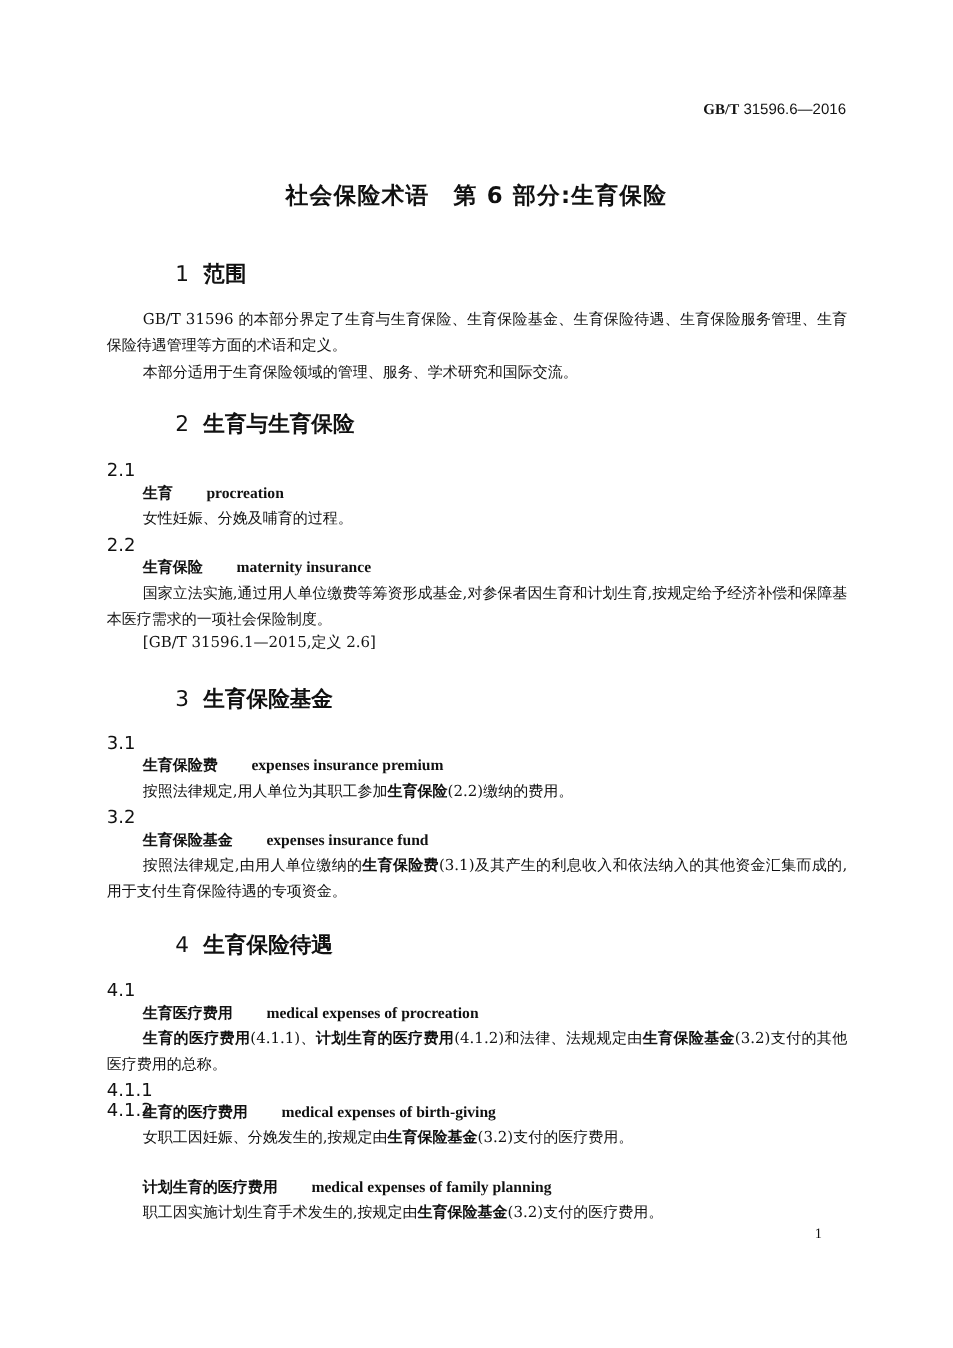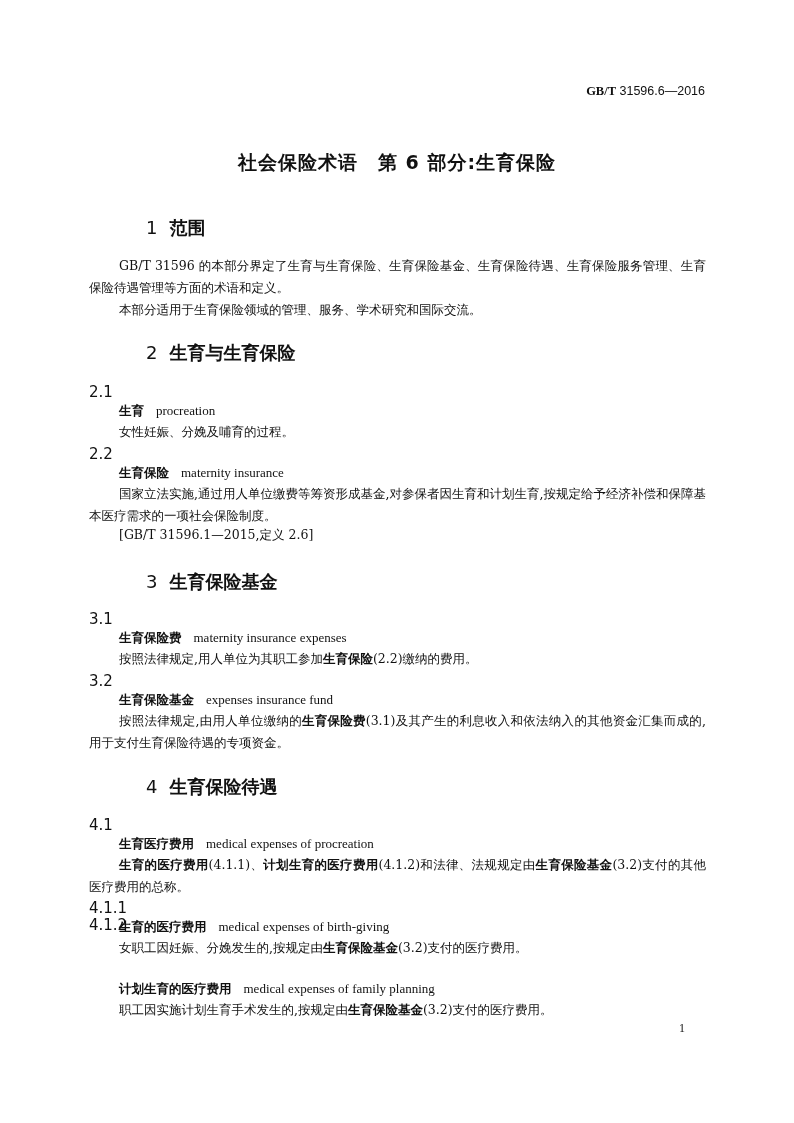--- a/index.html
+++ b/index.html
@@ -7,21 +7,21 @@
          font-family: "DejaVu Serif", "Liberation Serif", serif; color: #111; }
   .abs { position: absolute; white-space: nowrap; text-align: center; }
   .doc-code { top: 84px; right: 89px; font-size: 12.5px; font-family: "Liberation Sans", "DejaVu Sans", sans-serif; }
   .doc-code b { font-family: "Liberation Serif", serif; font-weight: bold; }
   .title { top: 150px; left: 0; width: 794px; text-align: center; font-size: 19px; font-weight: bold;
            font-family: "DejaVu Sans", "Liberation Sans", sans-serif; letter-spacing: 1px; }
   .h1 { left: 102px; font-size: 18px; font-weight: bold; font-family: "DejaVu Sans", sans-serif; margin-left: 44px; }
   .h1 .num { font-weight: normal; margin-right: 12px; }
   .num-line { left: 89px; font-size: 15px; font-family: "DejaVu Sans", sans-serif; }
   .term { left: 119px; font-size: 12.5px; font-weight: bold; font-family: "DejaVu Sans", sans-serif; }
-  .term .en { font-family: "Liberation Serif", serif; font-weight: normal; margin-left: 12px; font-size: 13px; }
+  .term .en { font-family: "Liberation Serif", serif; font-weight: bold; margin-left: 28px; font-size: 13px; }
   .para { left: 89px; width: 617px; font-size: 12.5px; line-height: 22px; white-space: normal;
           font-family: "DejaVu Serif", serif; text-indent: 30px; text-align: justify; }
   .para b { font-family: "DejaVu Sans", sans-serif; }
   .page-num { top: 1021px; left: 679px; font-size: 12px; font-family: "Liberation Serif", serif; }
 </style>
 </head>
 <body>
 
 <div class="abs doc-code"><b>GB/T</b> <span>31596.6—2016</span></div>
 
@@ -36,21 +36,21 @@
 <div class="abs term" style="top:403px"><span>生育</span><span class="en">procreation</span></div>
 <div class="abs para" style="top:421px">女性妊娠、分娩及哺育的过程。</div>
 
 <div class="abs num-line" style="top:445px">2.2</div>
 <div class="abs term" style="top:465px"><span>生育保险</span><span class="en">maternity insurance</span></div>
 <div class="abs para" style="top:483px">国家立法实施,通过用人单位缴费等筹资形成基金,对参保者因生育和计划生育,按规定给予经济补偿和保障基本医疗需求的一项社会保险制度。</div>
 <div class="abs para" style="top:524px">[GB/T 31596.1—2015,定义 2.6]</div>
 
 <div class="abs h1" style="top:570px"><span class="num">3</span><span>生育保险基金</span></div>
 <div class="abs num-line" style="top:610px">3.1</div>
-<div class="abs term" style="top:630px"><span>生育保险费</span><span class="en">maternity insurance expenses</span></div>
+<div class="abs term" style="top:630px"><span>生育保险费</span><span class="en">expenses insurance premium</span></div>
 <div class="abs para" style="top:648px"><span>按照法律规定,用人单位为其职工参加</span><b>生育保险</b><span>(2.2)缴纳的费用。</span></div>
 
 <div class="abs num-line" style="top:672px">3.2</div>
 <div class="abs term" style="top:692px"><span>生育保险基金</span><span class="en">expenses insurance fund</span></div>
 <div class="abs para" style="top:710px"><span>按照法律规定,由用人单位缴纳的</span><b>生育保险费</b><span>(3.1)及其产生的利息收入和依法纳入的其他资金汇集而成的,用于支付生育保险待遇的专项资金。</span></div>
 
 <div class="abs h1" style="top:775px"><span class="num">4</span><span>生育保险待遇</span></div>
 <div class="abs num-line" style="top:816px">4.1</div>
 <div class="abs term" style="top:836px"><span>生育医疗费用</span><span class="en">medical expenses of procreation</span></div>
 <div class="abs para" style="top:854px"><b>生育的医疗费用</b><span>(4.1.1)、</span><b>计划生育的医疗费用</b><span>(4.1.2)和法律、法规规定由</span><b>生育保险基金</b><span>(3.2)支付的其他医疗费用的总称。</span></div>

